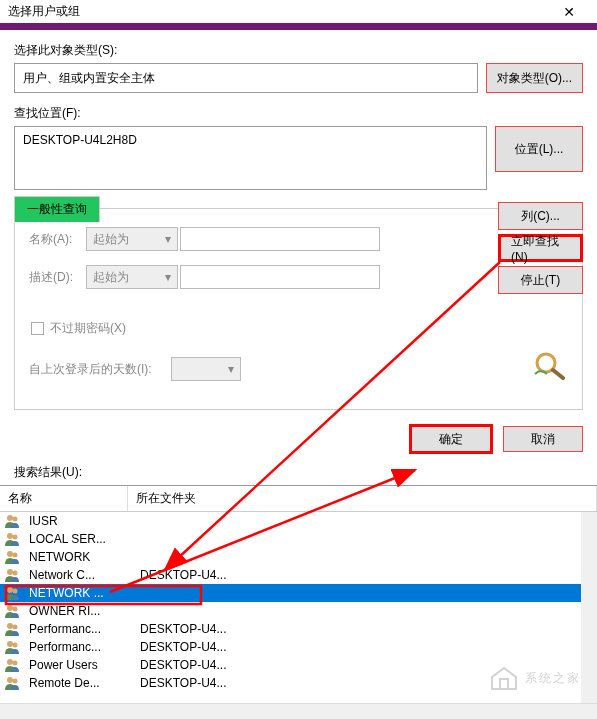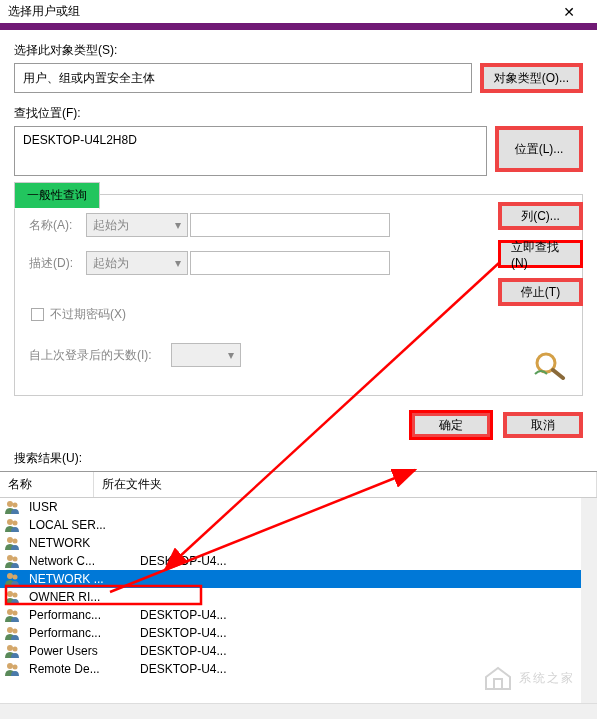--- a/index.html
+++ b/index.html
@@ -7,65 +7,65 @@
 
 .titlebar { height: 30px; border-bottom: 7px solid #701a75; display: flex; align-items: center; padding: 0 8px; }
 .titlebar-text { flex: 1; }
 .titlebar-close { width: 40px; height: 28px; display: flex; align-items: center; justify-content: center; font-size: 14px; cursor: pointer; }
 
 .content { padding: 12px 14px 8px 14px; }
 
 .field-label { margin-bottom: 4px; }
 .field-row { display: flex; gap: 8px; margin-bottom: 12px; align-items: stretch; border-radius: 8px; }
 .field-input { flex: 1; border: 1px solid #999; padding: 6px 8px; background: #fff; height: 30px; }
-.field-input.tall { height: 50px; padding-top: 6px; }
-.btn { border: 4px solid #ef4444; background: #e1e1e1; padding: 0 10px; min-width: 88px; height: 30px; display: flex; align-items: center; justify-content: center; cursor: pointer; }
+.field-input.tall { height: 64px; padding-top: 6px; }
+.btn { border: 1px solid #ef4444; background: #e1e1e1; padding: 0 10px; min-width: 88px; height: 30px; display: flex; align-items: center; justify-content: center; cursor: pointer; }
 .btn.tall { height: 46px; }
 
 .tab-container { border: 1px solid #ccc; position: relative; margin-top: 18px; padding: 18px 14px 14px 14px; }
 .tab-header { position: absolute; top: -13px; left: -1px; background: #22c55e; border: 1px solid #ccc; border-bottom: 1px solid #fff; padding: 4px 12px; }
 
 .query-row { display: flex; align-items: center; gap: 2px; margin-bottom: 14px; color: #888; }
 .query-label { width: 55px; }
-.combo { border: 1px solid #bbb; background: #eee; width: 102px; height: 24px; display: flex; align-items: center; justify-content: space-between; padding: 0 6px; color: #888; }
+.combo { border: 1px solid #bbb; background: #eee; width: 92px; height: 24px; display: flex; align-items: center; justify-content: space-between; padding: 0 6px; color: #888; }
 .text-input { border: 1px solid #bbb; background: #fff; width: 200px; height: 24px; }
 
 .checkbox-row { display: flex; align-items: center; gap: 6px; margin-bottom: 8px; color: #888; margin-left: 2px; }
 .checkbox { width: 13px; height: 13px; border: 1px solid #aaa; background: #fff; }
 
-.side-buttons { position: absolute; right: 14px; top: 202px; display: flex; flex-direction: column; gap: 10px; }
+.side-buttons { position: absolute; right: 14px; top: 202px; display: flex; flex-direction: column; gap: 4px; }
 .side-buttons .btn { width: 85px; min-width: 85px; height: 28px; }
 
 .highlight-red { border: 3px solid #ff0000 !important; }
 .highlight-red-outer { outline: 3px solid #ff0000; outline-offset: -1px; }
 
 .search-icon-wrap { position: absolute; right: 28px; top: 350px; }
 .search-icon-wrap svg { width: 36px; height: 30px; }
 
 .dialog-buttons { display: flex; justify-content: flex-end; gap: 12px; padding: 8px 14px; }
 .dialog-buttons .btn { width: 80px; height: 26px; min-width: 80px; }
 
 .results-label { padding: 4px 14px; }
 .results-header { display: flex; border-top: 1px solid #999; border-bottom: 1px solid #ccc; background: #fff; }
 .col-header { padding: 4px 8px; border-right: 1px solid #ddd; }
-.col-name { width: 94px; }
+.col-name { width: 128px; }
 .col-folder { flex: 1; }
 
 .results-body { position: relative; height: 216px; overflow: hidden; border-right: 16px solid #f0f0f0; }
 .scrollbar-v { position: absolute; right: -16px; top: 0; bottom: 0; width: 16px; background: #f0f0f0; }
 .scrollbar-v::before { content: ""; position: absolute; left: 2px; right: 2px; top: 18px; height: 50px; background: #c0c0c0; }
 .row { display: flex; align-items: center; height: 18px; padding-left: 4px; gap: 9px; }
 .row.selected { background: #0078d7; color: #fff; }
 .row-icon { width: 16px; height: 16px; display: inline-flex; align-items: center; justify-content: center; }
 .row-name { width: 102px; white-space: nowrap; overflow: hidden; }
 .row-folder { flex: 1; white-space: nowrap; overflow: hidden; }
 
 .annotation-arrows { position: absolute; top: 0; left: 0; pointer-events: none; }
 
-.watermark { position: absolute; right: 22px; bottom: 28px; color: #bfbfbf; font-size: 16px; letter-spacing: 2px; display: flex; align-items: center; gap: 6px; opacity: 0.7; }
+.watermark { position: absolute; right: 16px; bottom: 28px; color: #bfbfbf; font-size: 16px; letter-spacing: 2px; display: flex; align-items: center; gap: 6px; opacity: 0.7; }
 .watermark svg { width: 30px; height: 26px; }
 
 .scrollbar-h { position: absolute; bottom: 0; left: 0; right: 0; height: 16px; background: #f0f0f0; border-top: 1px solid #ddd; }
 </style>
 </head>
 <body>
 
 <div class="titlebar">
   <span class="titlebar-text">选择用户或组</span>
   <span class="titlebar-close">✕</span>

